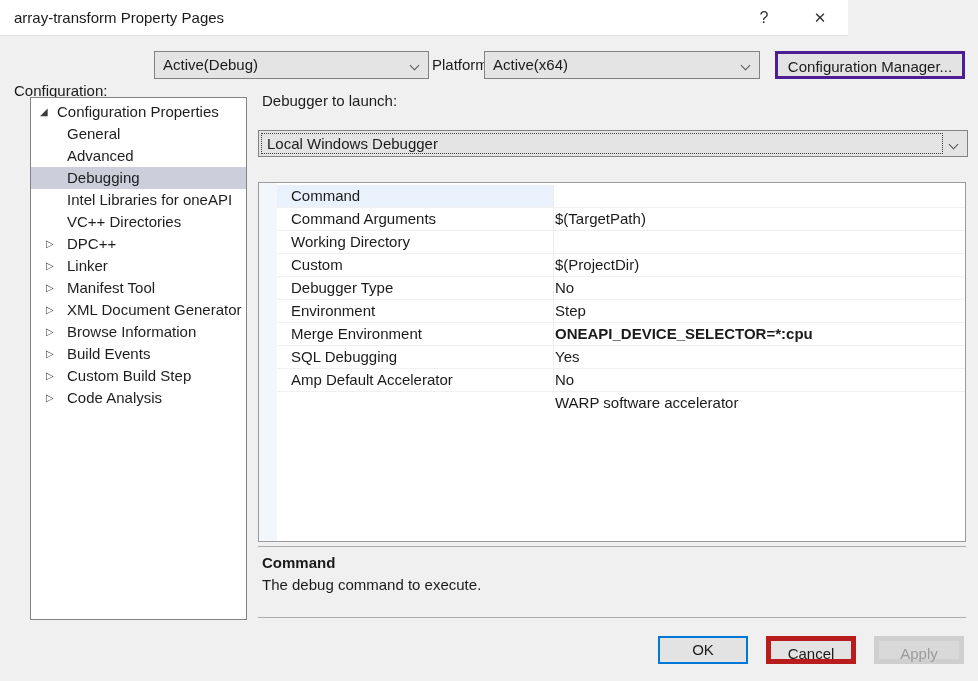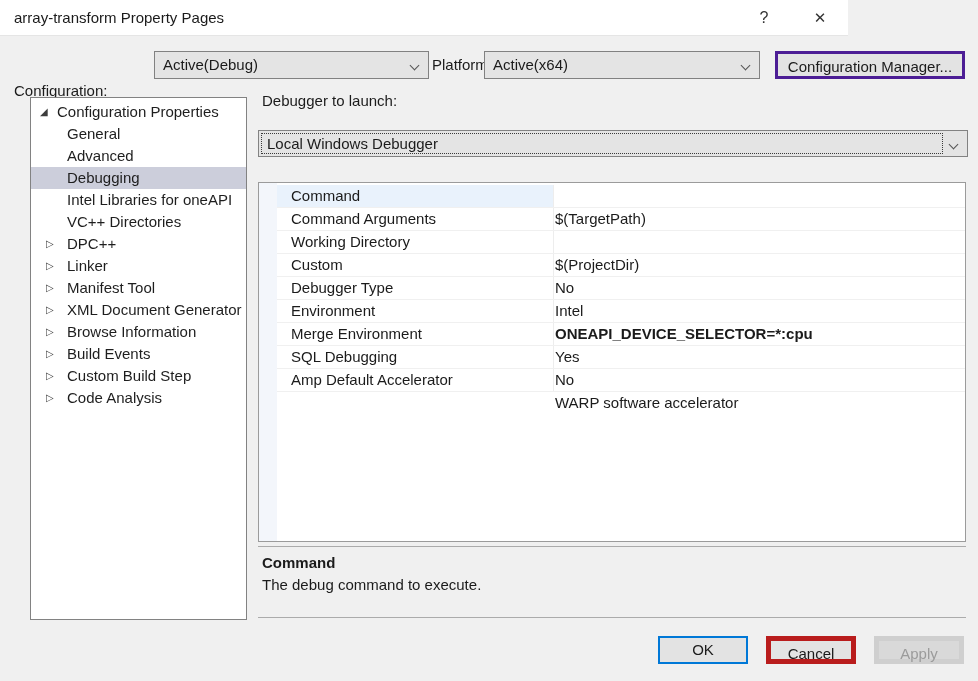--- a/index.html
+++ b/index.html
@@ -216,21 +216,21 @@
     <div class="grid-row">
       <div class="name-cell">Working Directory</div>
       <div class="value-cell">$(ProjectDir)</div>
     </div>
     <div class="grid-row">
       <div class="name-cell">Custom</div>
       <div class="value-cell">No</div>
     </div>
     <div class="grid-row">
       <div class="name-cell">Debugger Type</div>
-      <div class="value-cell">Intel</div>
+      <div class="value-cell">Step</div>
     </div>
     <div class="grid-row bold-value">
       <div class="name-cell">Environment</div>
       <div class="value-cell">ONEAPI_DEVICE_SELECTOR=*:cpu</div>
     </div>
     <div class="grid-row">
       <div class="name-cell">Merge Environment</div>
       <div class="value-cell">Yes</div>
     </div>
     <div class="grid-row">

